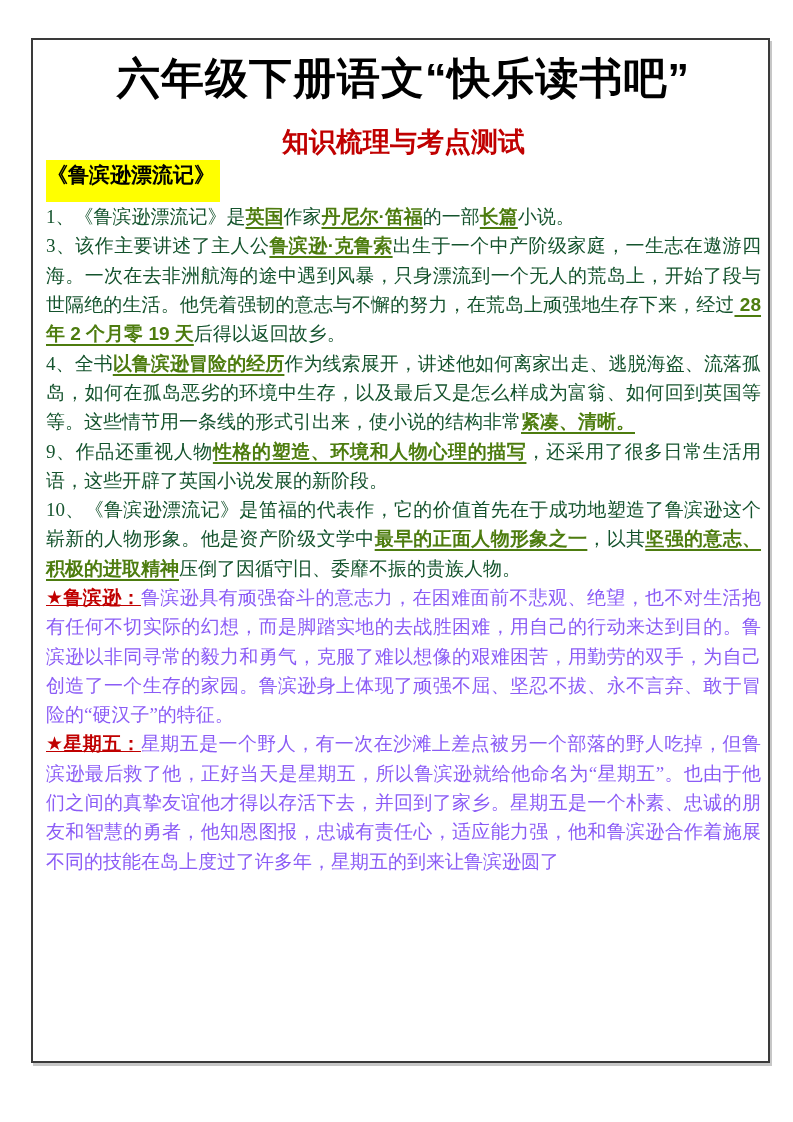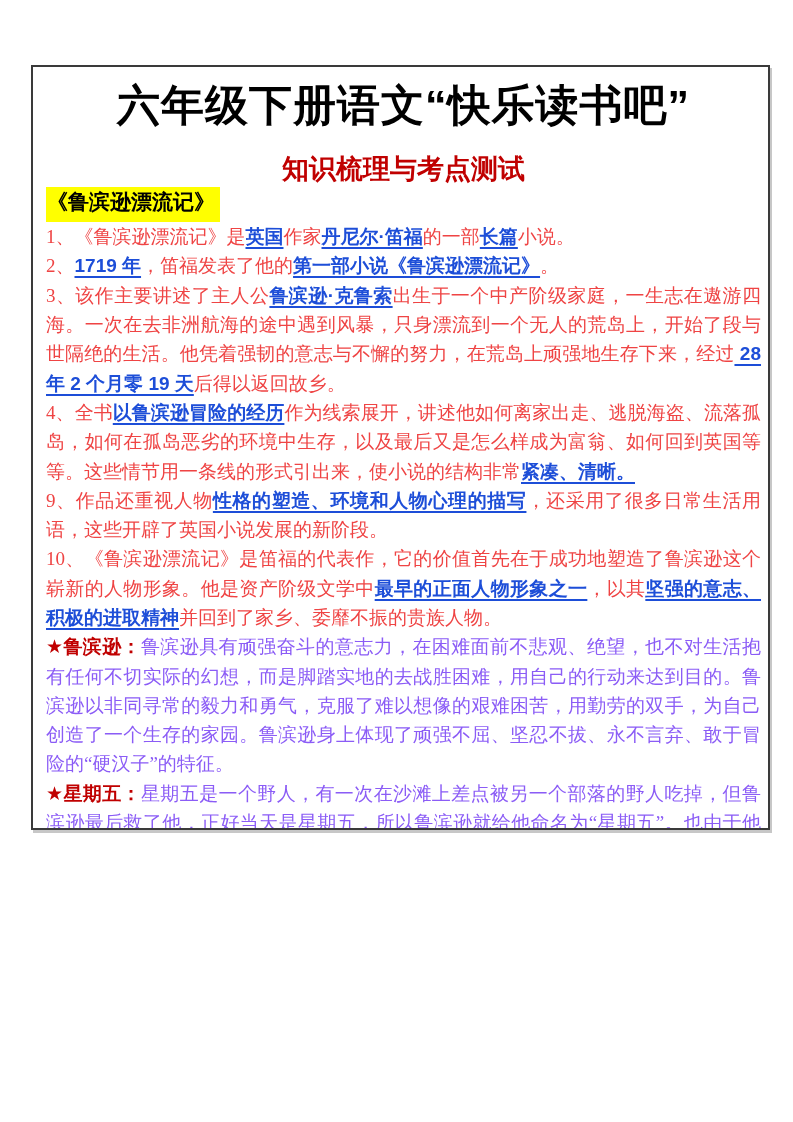--- a/index.html
+++ b/index.html
@@ -4,22 +4,22 @@
 <style>
   html, body {
     margin: 0; padding: 0;
     width: 793px; height: 1122px;
     background: #ffffff;
     font-family: "Liberation Serif", "DejaVu Serif", serif;
     overflow: hidden;
   }
   .page {
     position: absolute;
-    left: 31px; top: 65px;
-    width: 739px; height: 765px;
+    left: 31px; top: 38px;
+    width: 739px; height: 1025px;
     box-sizing: border-box;
     border: 2px solid #3a3a3a;
     box-shadow: 2px 3px 0 rgba(130,130,130,0.45);
     padding: 6px 7px 0 13px;
     overflow: hidden;
     background: #ffffff;
   }
   .doc-title {
     margin: 6px 0 0 0;
     text-align: center;
@@ -41,62 +41,62 @@
   }
   .section { margin: 0; }
   .sec-head-row { line-height: 30px; margin-top: 2px; }
   .sec-head {
     display: inline-block;
     background: #ffff00;
     font-family: "Liberation Sans", "DejaVu Sans", sans-serif;
     font-weight: bold;
     font-size: 21px;
     line-height: 27px;
-    padding: 1px 5px 7px 1px;
+    padding: 1px 5px 14px 1px;
     color: #000000;
   }
   .sec-head.red-head { color: #9c1414; }
   .para {
     margin: 0;
     font-size: 19px;
     line-height: 29.3px;
     text-align: justify;
     text-justify: inter-ideograph;
     color: #141414;
   }
-  .run-n  { color: #ef4444; }
+  .run-n  { color: #14532d; }
   .run-r  {
-    color: #1d4ed8;
+    color: #4d7c0f;
     font-weight: bold;
     font-family: "Liberation Sans", "DejaVu Sans", sans-serif;
     text-decoration: underline;
     text-decoration-thickness: 2px;
     text-underline-offset: 4px;
   }
   .run-rl {
     color: #c00000;
     font-weight: bold;
     font-family: "Liberation Sans", "DejaVu Sans", sans-serif;
+    text-decoration: underline;
   }
   .run-b  { color: #8b5cf6; }
 </style>
 </head>
 <body>
 
 <div class="page">
   <h1 class="doc-title">六年级下册语文“快乐读书吧”</h1>
   <h2 class="doc-subtitle">知识梳理与考点测试</h2>
   <div id="sections">
       <div class="section">
         <div class="sec-head-row"><span class="sec-head">《鲁滨逊漂流记》</span></div>
         <p class="para"><span class="run-n">1、《鲁滨逊漂流记》是</span><span class="run-r">英国</span><span class="run-n">作家</span><span class="run-r">丹尼尔·笛福</span><span class="run-n">的一部</span><span class="run-r">长篇</span><span class="run-n">小说。</span></p>
-        <p class="para"><span class="run-n">2、</span><span class="run-r">1719 年</span><span class="run-n">，笛福发表了他的</span><span class="run-r">第一部小说《鲁滨逊漂流记》</span><span class="run-n">。</span></p>
         <p class="para"><span class="run-n">3、该作主要讲述了主人公</span><span class="run-r">鲁滨逊·克鲁索</span><span class="run-n">出生于一个中产阶级家庭，一生志在遨游四海。一次在去非洲航海的途中遇到风暴，只身漂流到一个无人的荒岛上，开始了段与世隔绝的生活。他凭着强韧的意志与不懈的努力，在荒岛上顽强地生存下来，经过</span><span class="run-r"> 28 年 2 个月零 19 天</span><span class="run-n">后得以返回故乡。</span></p>
         <p class="para"><span class="run-n">4、全书</span><span class="run-r">以鲁滨逊冒险的经历</span><span class="run-n">作为线索展开，讲述他如何离家出走、逃脱海盗、流落孤岛，如何在孤岛恶劣的环境中生存，以及最后又是怎么样成为富翁、如何回到英国等等。这些情节用一条线的形式引出来，使小说的结构非常</span><span class="run-r">紧凑、清晰。</span></p>
         <p class="para"><span class="run-n">9、作品还重视人物</span><span class="run-r">性格的塑造、环境和人物心理的描写</span><span class="run-n">，还采用了很多日常生活用语，这些开辟了英国小说发展的新阶段。</span></p>
-        <p class="para"><span class="run-n">10、《鲁滨逊漂流记》是笛福的代表作，它的价值首先在于成功地塑造了鲁滨逊这个崭新的人物形象。他是资产阶级文学中</span><span class="run-r">最早的正面人物形象之一</span><span class="run-n">，以其</span><span class="run-r">坚强的意志、积极的进取精神</span><span class="run-n">并回到了家乡、委靡不振的贵族人物。</span></p>
+        <p class="para"><span class="run-n">10、《鲁滨逊漂流记》是笛福的代表作，它的价值首先在于成功地塑造了鲁滨逊这个崭新的人物形象。他是资产阶级文学中</span><span class="run-r">最早的正面人物形象之一</span><span class="run-n">，以其</span><span class="run-r">坚强的意志、积极的进取精神</span><span class="run-n">压倒了因循守旧、委靡不振的贵族人物。</span></p>
       </div>
       <div class="section">
         <p class="para"><span class="run-rl">★鲁滨逊：</span><span class="run-b">鲁滨逊具有顽强奋斗的意志力，在困难面前不悲观、绝望，也不对生活抱有任何不切实际的幻想，而是脚踏实地的去战胜困难，用自己的行动来达到目的。鲁滨逊以非同寻常的毅力和勇气，克服了难以想像的艰难困苦，用勤劳的双手，为自己创造了一个生存的家园。鲁滨逊身上体现了顽强不屈、坚忍不拔、永不言弃、敢于冒险的“硬汉子”的特征。</span></p>
         <p class="para"><span class="run-rl">★星期五：</span><span class="run-b">星期五是一个野人，有一次在沙滩上差点被另一个部落的野人吃掉，但鲁滨逊最后救了他，正好当天是星期五，所以鲁滨逊就给他命名为“星期五”。也由于他们之间的真挚友谊他才得以存活下去，并回到了家乡。星期五是一个朴素、忠诚的朋友和智慧的勇者，他知恩图报，忠诚有责任心，适应能力强，他和鲁滨逊合作着施展不同的技能在岛上度过了许多年，星期五的到来让鲁滨逊圆了</span></p>
       </div>
     </div>
 </div>
 
 </body></html>

